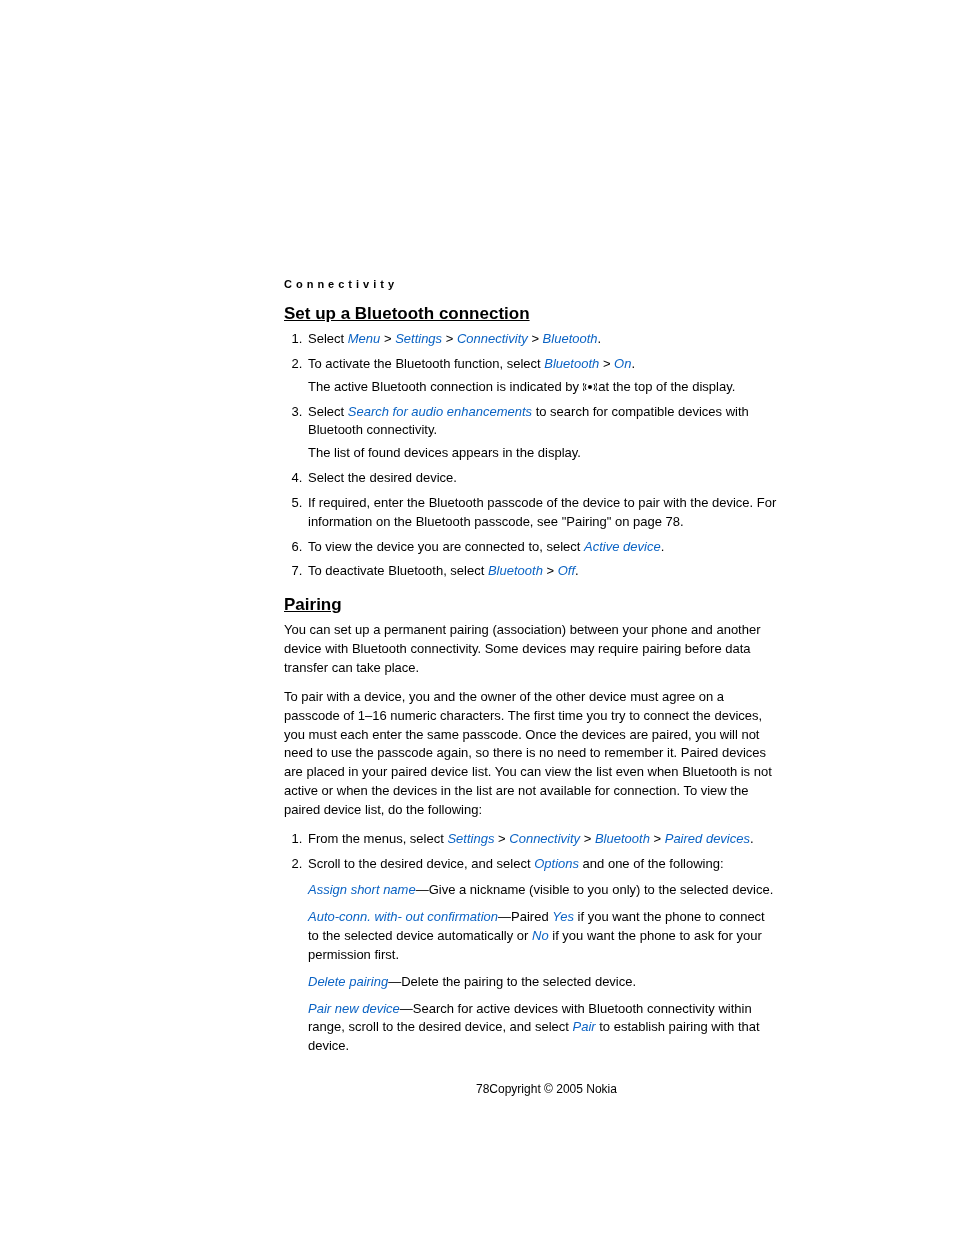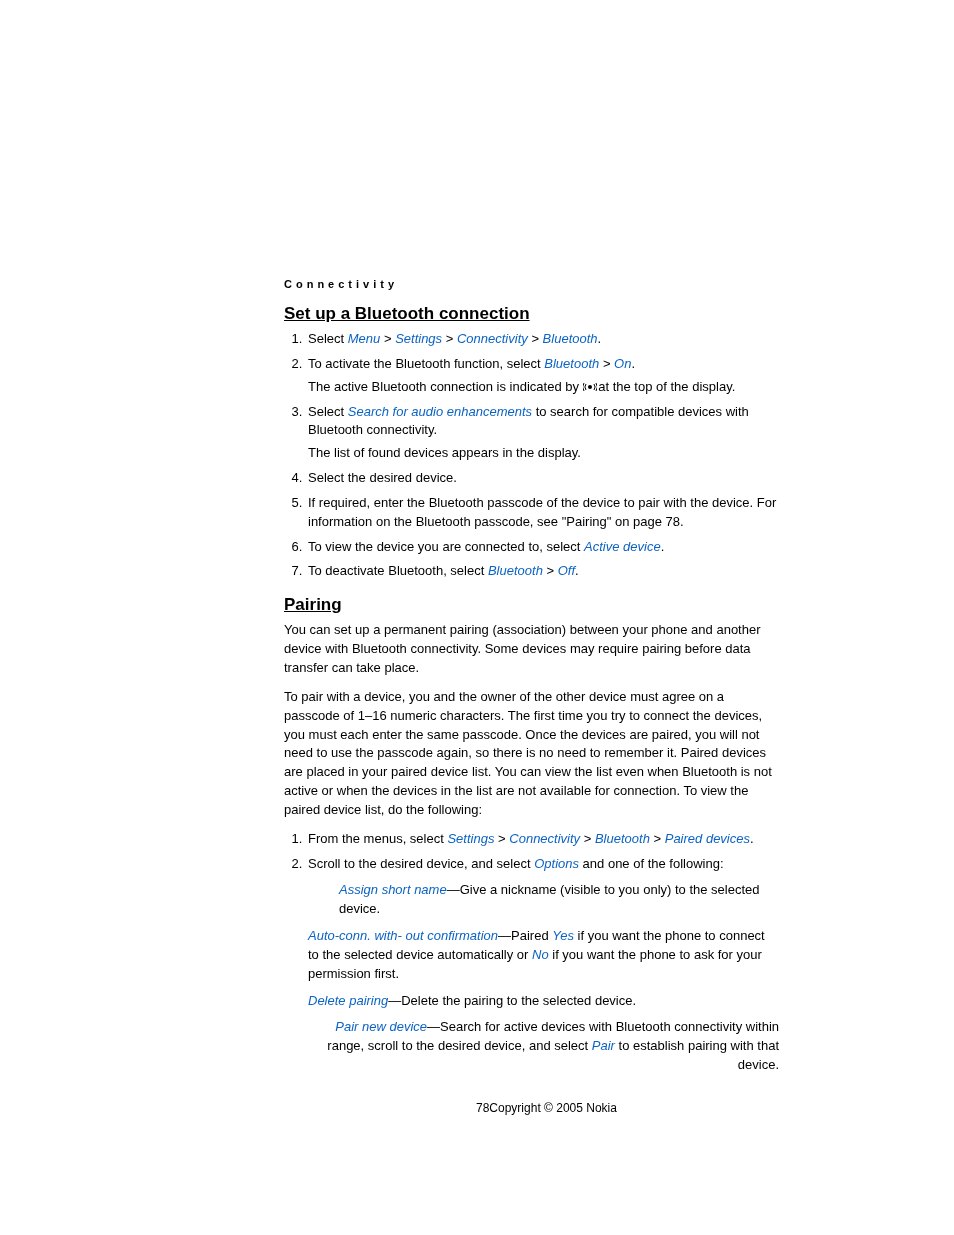--- a/index.html
+++ b/index.html
@@ -126,33 +126,33 @@
   <p>You can set up a permanent pairing (association) between your phone and another device with Bluetooth connectivity. Some devices may require pairing before data transfer can take place.</p>
   <p>To pair with a device, you and the owner of the other device must agree on a passcode of 1–16 numeric characters. The first time you try to connect the devices, you must each enter the same passcode. Once the devices are paired, you will not need to use the passcode again, so there is no need to remember it. Paired devices are placed in your paired device list. You can view the list even when Bluetooth is not active or when the devices in the list are not available for connection. To view the paired device list, do the following:</p>
 
   <ol>
     <li>
       <span>From the menus, select </span><span class="link">Settings</span> <span class="gt"></span> <span class="link">Connectivity</span> <span class="gt"></span> <span class="link">Bluetooth</span> <span class="gt"></span> <span class="link">Paired devices</span><span>.</span>
     </li>
     <li>
       <span>Scroll to the desired device, and select </span><span class="link">Options</span><span> and one of the following:</span>
 
-      <div class="indent-block" style="padding-left:0; margin-top:8px;margin-left:31px;">
+      <div class="indent-block" style="padding-left:0; margin-top:8px;">
         <span class="link">Assign short name</span><span>—Give a nickname (visible to you only) to the selected device.</span>
       </div>
 
       <div class="indent-block" style="padding-left:0;">
         <span class="link">Auto-conn. with- out confirmation</span><span>—Paired </span><span class="link">Yes</span><span> if you want the phone to connect to the selected device automatically or </span><span class="link">No</span><span> if you want the phone to ask for your permission first.</span>
       </div>
 
       <div class="indent-block" style="padding-left:0;">
         <span class="link">Delete pairing</span><span>—Delete the pairing to the selected device.</span>
       </div>
 
-      <div class="indent-block" style="padding-left:0;text-align:right;">
+      <div class="indent-block" style="padding-left:0;">
         <span class="link">Pair new device</span><span>—Search for active devices with Bluetooth connectivity within range, scroll to the desired device, and select </span><span class="link">Pair</span><span> to establish pairing with that device.</span>
       </div>
     </li>
   </ol>
 
   <div class="footer">
     <span class="pn">78</span>
     <span class="cr">Copyright © 2005 Nokia</span>
   </div>
 

